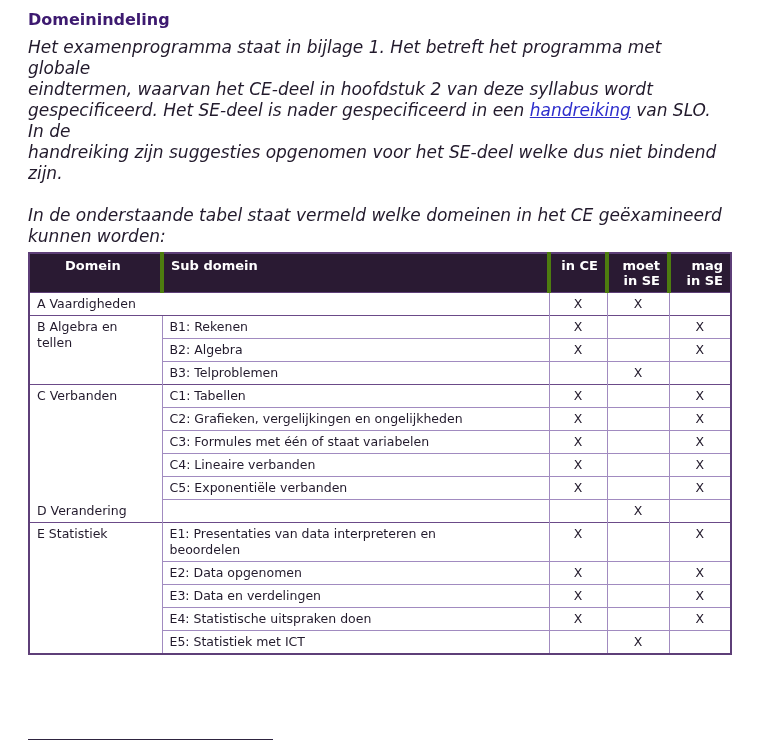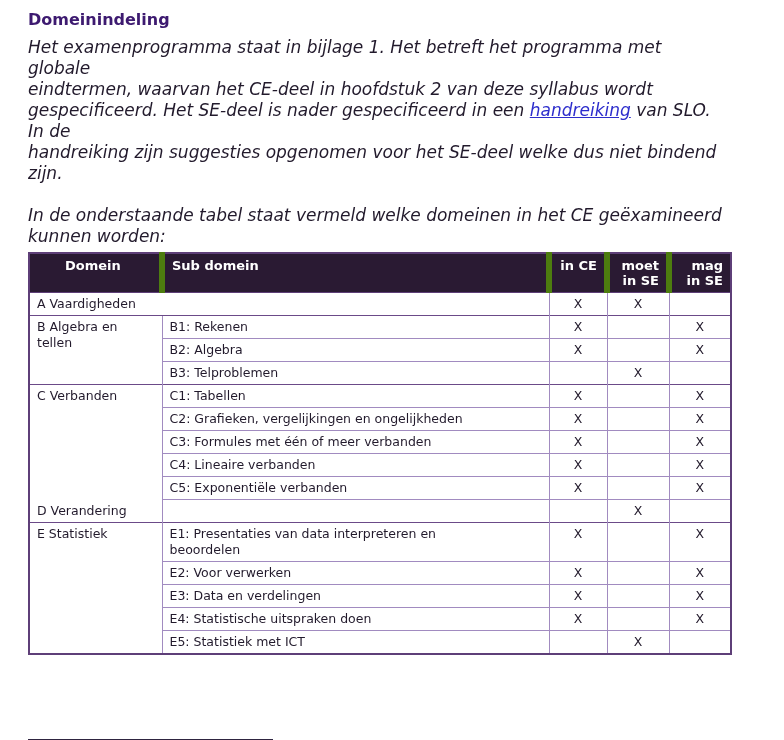--- a/index.html
+++ b/index.html
@@ -30,21 +30,21 @@
   a.inline-link{color:var(--link);text-decoration:underline;cursor:pointer;}
   table.domain-table{
     border-collapse:collapse;table-layout:fixed;
     width:704px;margin-top:5px;
     border:2px solid var(--outer);
   }
   table.domain-table th{
     background:var(--hdr-bg);color:#ffffff;
     font-size:13px;font-weight:bold;line-height:15px;
     padding:4px 7px;text-align:left;vertical-align:top;
-    white-space:pre-line;border-left:6px solid #4d7c0f;
+    white-space:pre-line;border-left:4px solid #4d7c0f;
     border-bottom:1px solid var(--outer);
   }
   table.domain-table th:first-child{border-left:none;padding-left:35px;}
   table.domain-table th.c{text-align:right;}
   table.domain-table td{
     font-size:12.5px;line-height:16px;padding:3px 7px;
     vertical-align:top;white-space:pre-line;
     border-left:1px solid var(--line);
     border-top:1px solid var(--line);
   }
@@ -128,21 +128,21 @@
         <td class="c"></td>
         <td class="c">X</td>
       </tr>
       <tr>
         <td>C2: Grafieken, vergelijkingen en ongelijkheden</td>
         <td class="c">X</td>
         <td class="c"></td>
         <td class="c">X</td>
       </tr>
       <tr>
-        <td>C3: Formules met één of meer verbanden</td>
+        <td>C3: Formules met één of staat variabelen</td>
         <td class="c">X</td>
         <td class="c"></td>
         <td class="c">X</td>
       </tr>
       <tr>
         <td>C4: Lineaire verbanden</td>
         <td class="c">X</td>
         <td class="c"></td>
         <td class="c">X</td>
       </tr>
@@ -161,21 +161,21 @@
       </tr>
       <tr class="grp">
         <td class="domein" rowspan="5">E Statistiek</td>
         <td>E1: Presentaties van data interpreteren en
 beoordelen</td>
         <td class="c">X</td>
         <td class="c"></td>
         <td class="c">X</td>
       </tr>
       <tr>
-        <td>E2: Voor verwerken</td>
+        <td>E2: Data opgenomen</td>
         <td class="c">X</td>
         <td class="c"></td>
         <td class="c">X</td>
       </tr>
       <tr>
         <td>E3: Data en verdelingen</td>
         <td class="c">X</td>
         <td class="c"></td>
         <td class="c">X</td>
       </tr>

